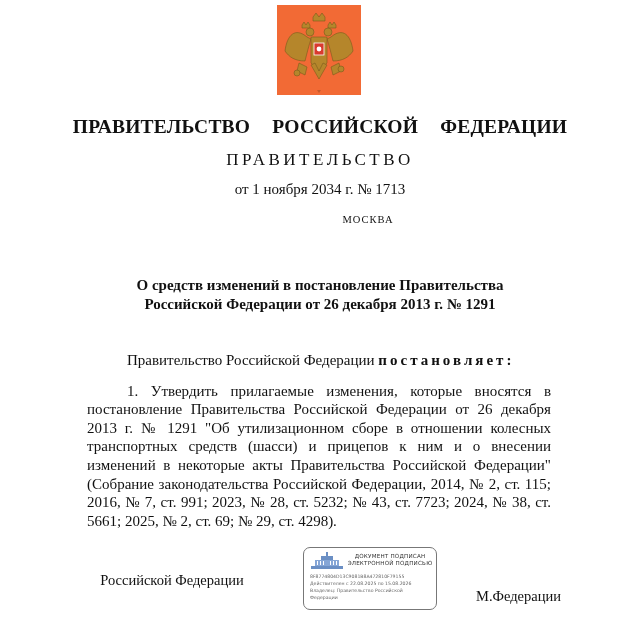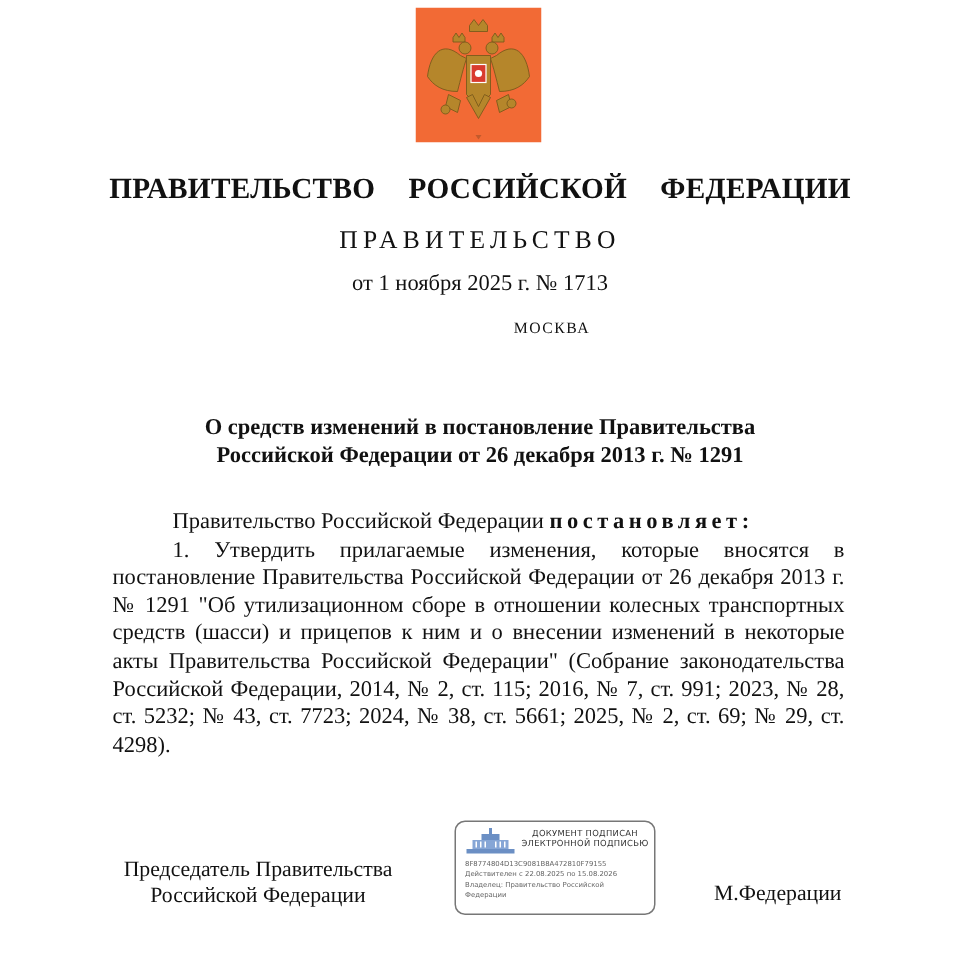--- a/index.html
+++ b/index.html
@@ -18,21 +18,21 @@
   .doc-type { top: 150px; font-size: 17px; letter-spacing: 3.5px; }
   .doc-date { top: 181px; font-size: 15px; }
   .doc-city { top: 214px; font-size: 10.5px; letter-spacing: 1px; padding-left: 48px; }
   .subject {
     top: 276px; font-weight: bold; font-size: 15px; line-height: 19px;
   }
   .body-text {
     position: absolute; left: 75px; width: 488px; top: 339px;
     font-size: 15px; line-height: 18.6px;
   }
-  .para { text-align: justify; text-indent: 40px; margin: 0; }
+  .para { text-align: justify; text-indent: 40px; margin: 12px; }
   .para.first { text-indent: 40px; }
   .spaced { font-weight: bold; letter-spacing: 3px; }
   .sign-left {
     position: absolute; left: 62px; top: 572px; width: 220px; text-align: center;
     font-size: 14.5px; line-height: 17px;
   }
   .stamp {
     position: absolute; left: 303px; top: 547px; width: 134px; height: 63px;
     border: 1.5px solid #777; border-radius: 7px; box-sizing: border-box;
     font-family: "DejaVu Sans", sans-serif; color: #555;
@@ -75,35 +75,34 @@
     <circle cx="20" cy="68" r="3"></circle>
     <circle cx="64" cy="64" r="3"></circle>
   </g>
   <rect x="37" y="38" width="10" height="12" fill="#d93a2e" stroke="#fff" stroke-width="0.8"></rect>
   <circle cx="42" cy="44" r="2.4" fill="#ffffff"></circle>
   <path d="M42 88 l-2 -3 h4z" fill="#c25a2c"></path>
 </svg>
 
 <div class="center gov-title" style="white-space:pre;">ПРАВИТЕЛЬСТВО  РОССИЙСКОЙ  ФЕДЕРАЦИИ</div>
 <div class="center doc-type">ПРАВИТЕЛЬСТВО</div>
-<div class="center doc-date">от 1 ноября 2025 г. № 1713</div>
+<div class="center doc-date">от 1 ноября 2034 г. № 1713</div>
 <div class="center doc-city">МОСКВА</div>
 
 <div class="center subject">
   <div>О средств изменений в постановление Правительства</div>
   <div>Российской Федерации от 26 декабря 2013 г. № 1291</div>
 </div>
 
 <div class="body-text">
   <p class="para first"><span>Правительство Российской Федерации </span><span class="spaced">постановляет:</span></p>
   <p class="para">1. Утвердить прилагаемые изменения, которые вносятся в постановление Правительства Российской Федерации от 26 декабря 2013 г. № 1291 "Об утилизационном сборе в отношении колесных транспортных средств (шасси) и прицепов к ним и о внесении изменений в некоторые акты Правительства Российской Федерации" (Собрание законодательства Российской Федерации, 2014, № 2, ст. 115; 2016, № 7, ст. 991; 2023, № 28, ст. 5232; № 43, ст. 7723; 2024, № 38, ст. 5661; 2025, № 2, ст. 69; № 29, ст. 4298).</p>
 </div>
 
 <div class="sign-left">
-  <div>Председатель Правительства</div>
   <div>Российской Федерации</div>
 </div>
 
 <div class="stamp">
   <svg class="stamp-logo" viewBox="0 0 36 20">
     <rect x="2" y="14" width="32" height="3" fill="#6b8fc4"></rect>
     <rect x="6" y="8" width="24" height="6" fill="#86a6d6"></rect>
     <rect x="12" y="4" width="12" height="4" fill="#6b8fc4"></rect>
     <rect x="17" y="0" width="2" height="4" fill="#6b8fc4"></rect>
     <g fill="#ffffff">

